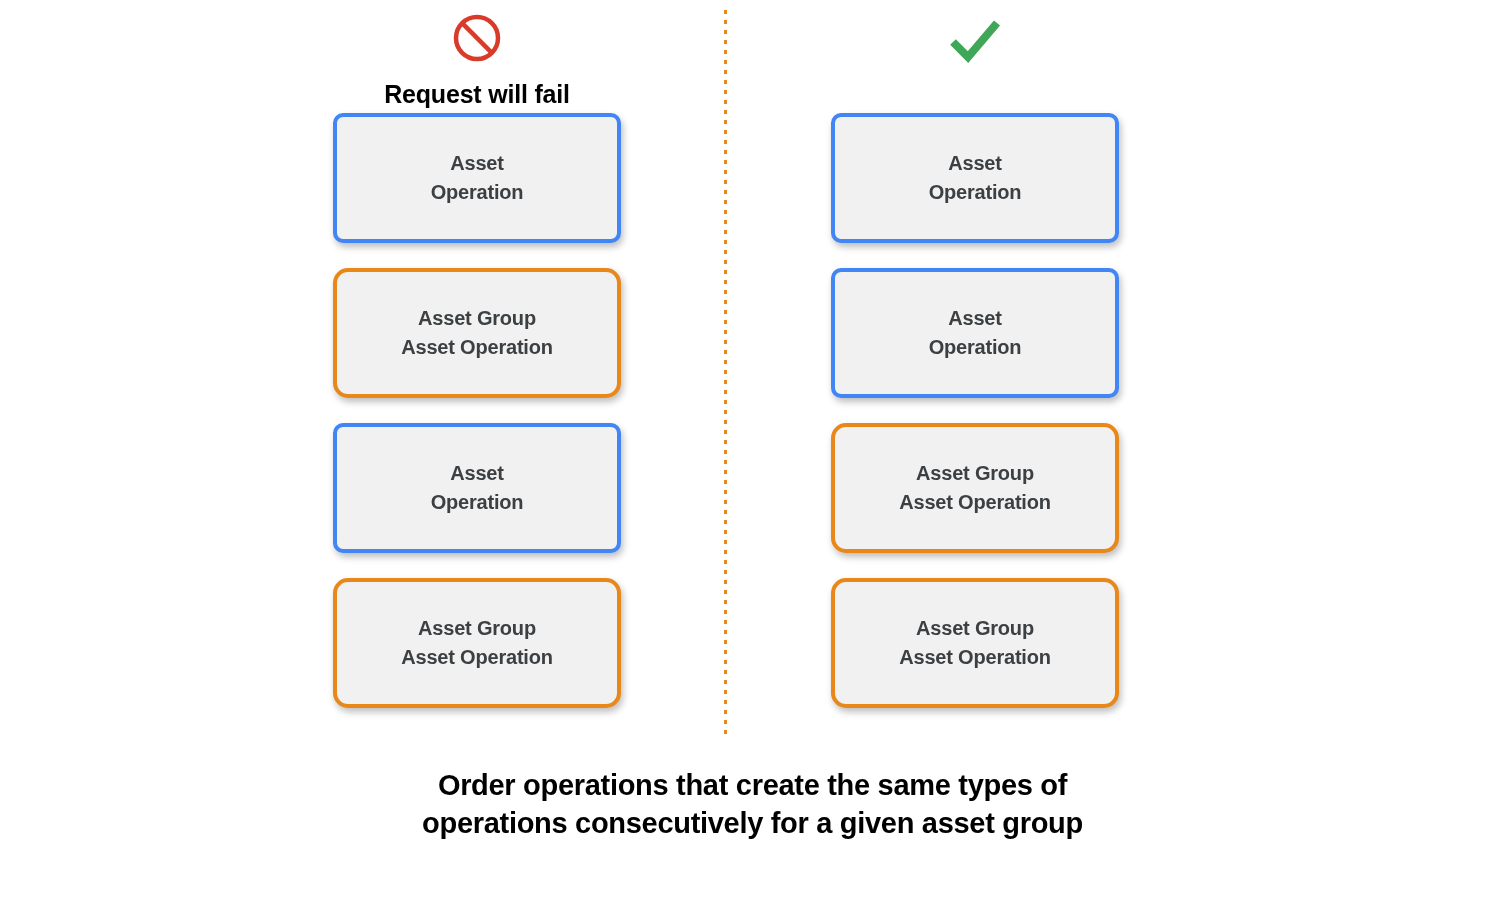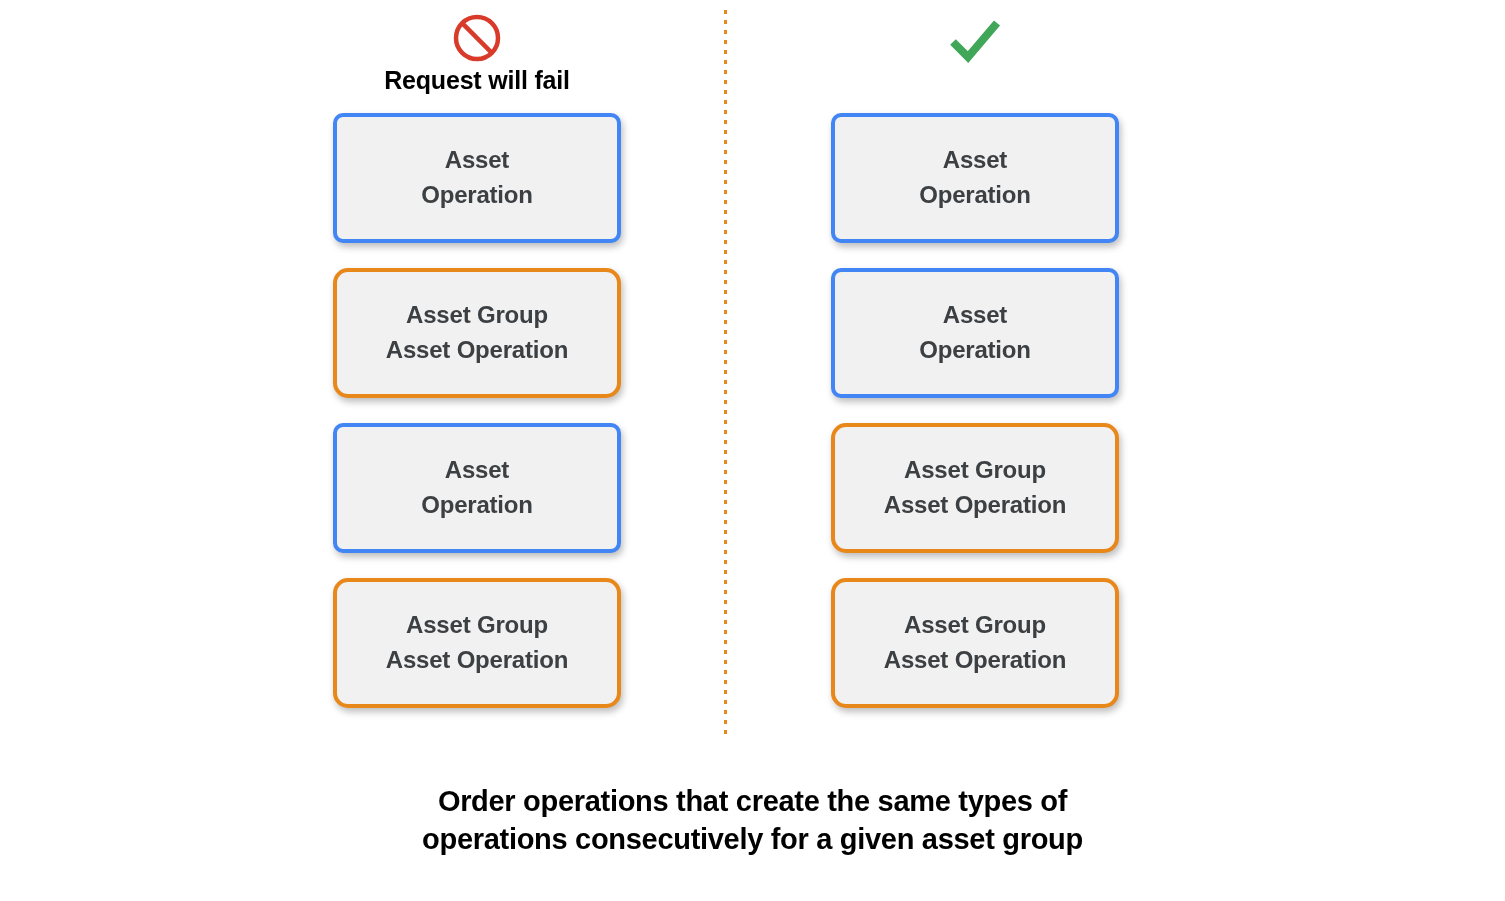--- a/index.html
+++ b/index.html
@@ -52,21 +52,21 @@
     width: 360px;
     text-align: center;
   }
   .status-icon {
     display: block;
     margin: 0 auto;
     height: 52px;
   }
   .col-title {
     display: block;
-    margin-top: 2px;
+    margin-top: 16px;
     font-size: 25px;
     font-weight: bold;
     color: #000000;
     letter-spacing: -0.2px;
     white-space: nowrap;
   }
 
   
   .box-stack {
     position: absolute;
@@ -85,36 +85,35 @@
     box-shadow: 2px 4px 7px rgba(0,0,0,0.26);
     display: flex;
     align-items: center;
     justify-content: center;
     text-align: center;
   }
   .op-box.kind-orange { border-color: #e8871a; border-radius: 15px; }
   .op-box:last-child { margin-bottom: 0; }
 
   .op-label {
-    font-size: 24px;
+    font-size: 20px;
     font-weight: bold;
     color: #3c4043;
     line-height: 1.45;
     letter-spacing: -0.2px;
     white-space: pre-line;
   }
 
   
   .caption {
     position: absolute;
     left: 0;
     top: 766px;
     width: 1505px;
     text-align: center;
-    margin-top: 16px;
   }
   .caption-line {
     display: block;
     font-size: 29px;
     font-weight: bold;
     color: #000000;
     line-height: 1.32;
     letter-spacing: -0.3px;
   }
 </style>

